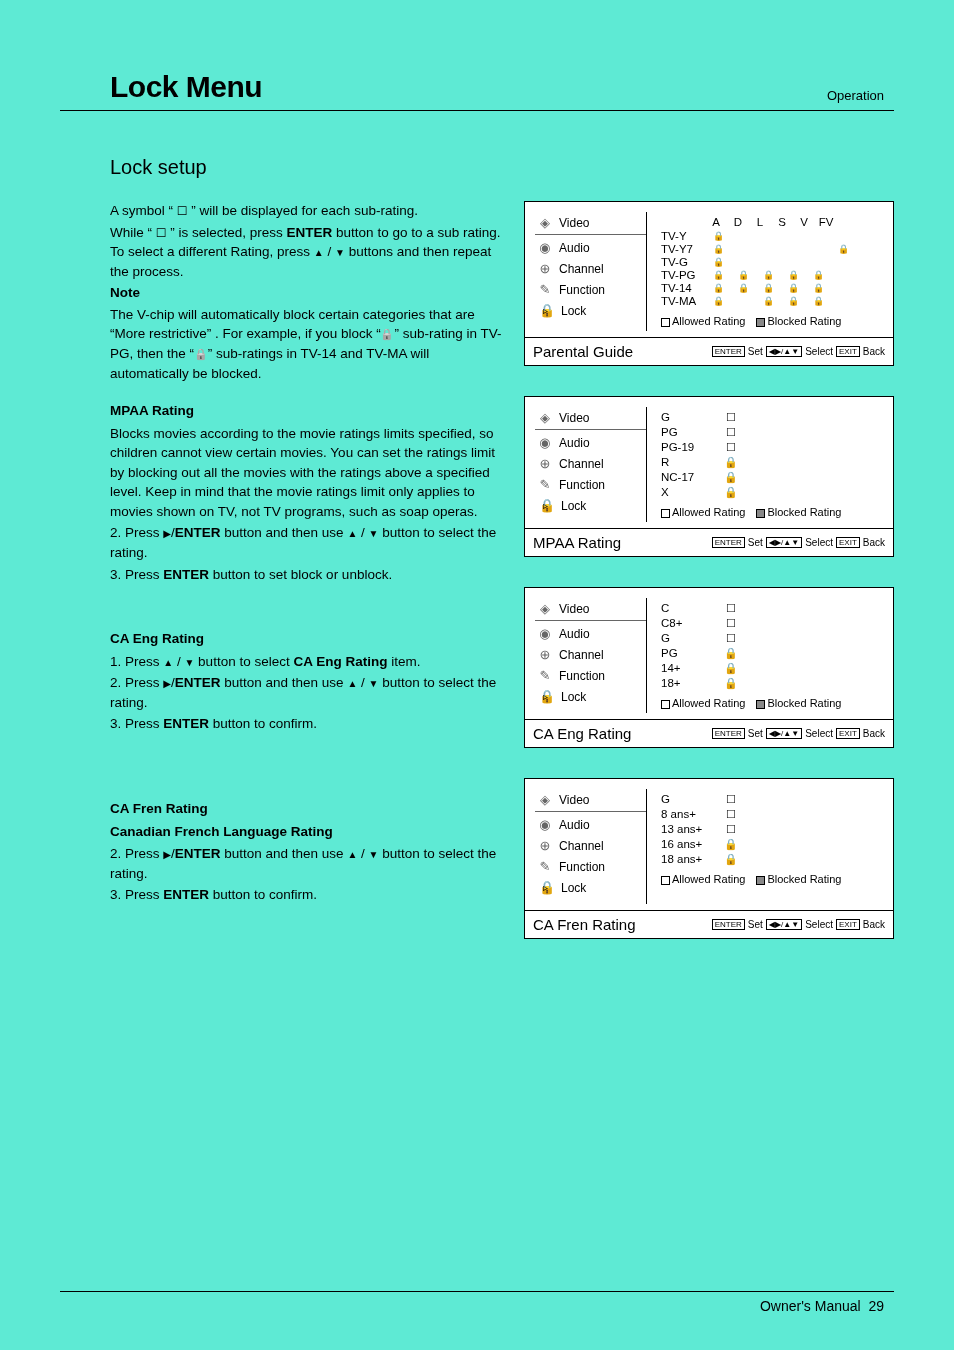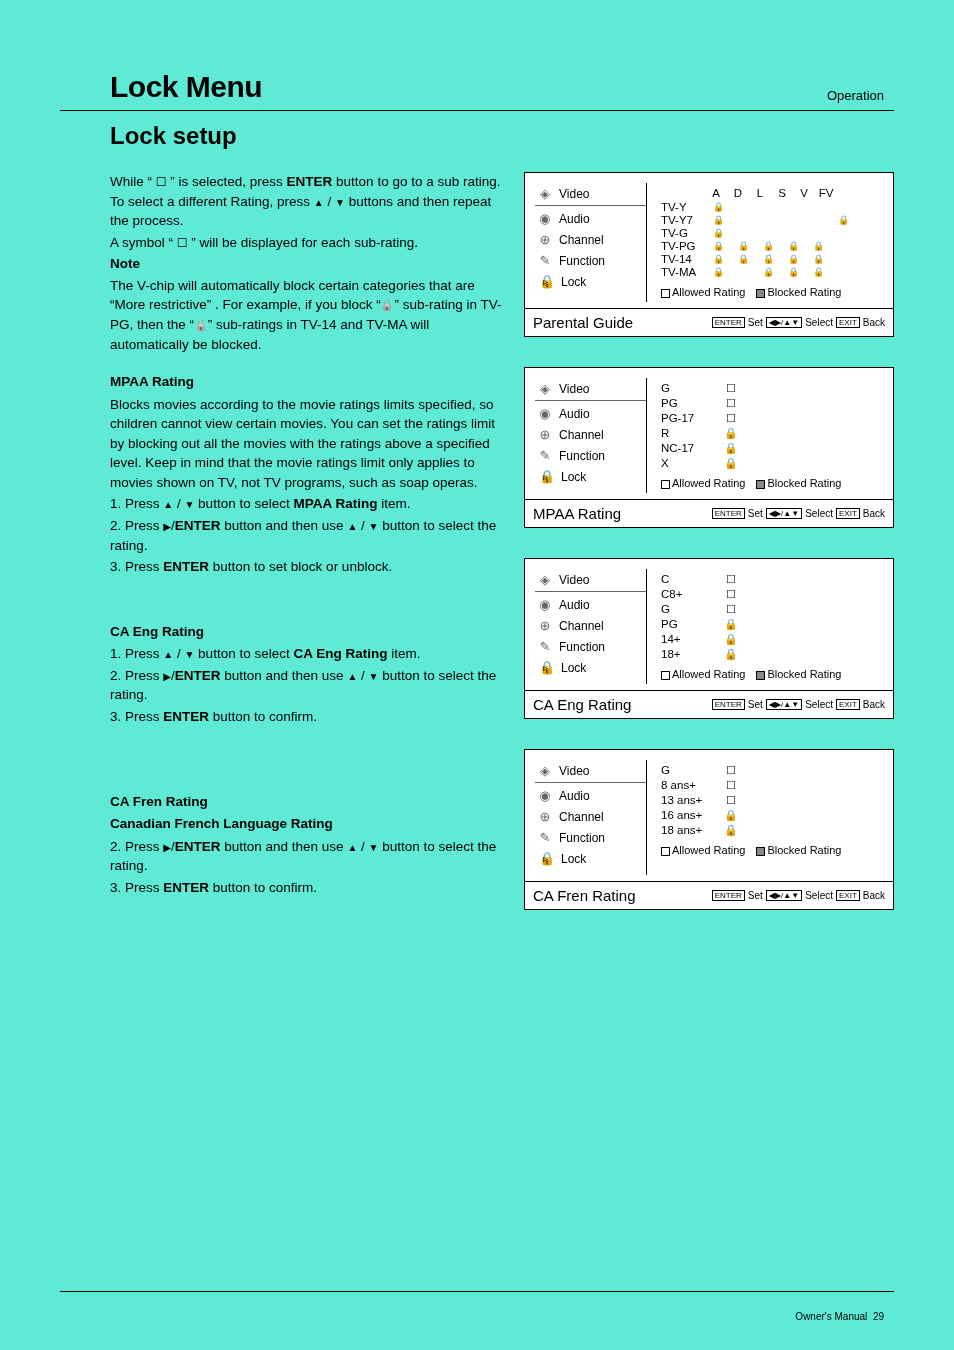--- a/index.html
+++ b/index.html
@@ -1,21 +1,21 @@
 <!DOCTYPE html>
 <html><head>
 <meta charset="utf-8">
 <style>
   * { box-sizing: border-box; margin: 0; padding: 0; }
   body { background: #525252; font-family: Arial, Helvetica, sans-serif; color: #000; }
   .page { width: 954px; height: 1350px; background: #5eead4; margin: 0 auto; position: relative; padding: 70px 60px 40px 110px; }
   .header-right { position: absolute; top: 88px; right: 70px; font-size: 13px; }
   .divider-top { position: absolute; top: 110px; left: 60px; right: 60px; height: 1px; background: #000; }
   .title { font-size: 30px; font-weight: 900; letter-spacing: -0.5px; font-family: Arial, Helvetica, sans-serif; }
-  .subtitle { font-size: 24px; font-weight: bold; margin-top: 18px; }
+  .subtitle { font-size: 20px; font-weight: normal; margin-top: 52px; }
   .columns { display: flex; margin-top: 22px; }
   .col-left { width: 420px; font-size: 13.5px; line-height: 1.45; padding-right: 20px; }
   .col-right { flex: 1; }
   .col-left p { margin-bottom: 2px; }
   .col-left .sect { margin-bottom: 18px; }
   .col-left .note-label { font-weight: bold; }
   .col-left .subhead { font-weight: bold; margin-bottom: 3px; }
   .tri-up::before { content: '▲'; font-size: 10px; }
   .tri-down::before { content: '▼'; font-size: 10px; }
   .tri-right::before { content: '▶'; font-size: 10px; }
@@ -38,54 +38,53 @@
   .list-row { display: grid; grid-template-columns: 60px 20px; gap: 0; margin-bottom: 3px; align-items: center; }
   .list-row .gicon { font-size: 11px; }
   .legend { margin-top: 8px; font-size: 11px; }
   .legend .sq { display: inline-block; width: 9px; height: 9px; border: 1px solid #000; vertical-align: middle; margin-right: 2px; }
   .legend .locksq { display: inline-block; width: 9px; height: 9px; border: 1px solid #000; background: #888; vertical-align: middle; margin: 0 2px 0 8px; position: relative; }
   .osd-foot { border-top: 1px solid #000; margin-top: 6px; padding: 5px 8px; font-size: 10px; display: flex; justify-content: space-between; align-items: center; }
   .osd-foot .left-lab { font-size: 15px; }
   .osd-foot .right-btns { display: flex; gap: 3px; align-items: center; }
   .kbd { border: 1px solid #000; padding: 0 2px; font-size: 8px; line-height: 1.2; }
   .footer-divider { position: absolute; bottom: 58px; left: 60px; right: 60px; height: 1px; background: #000; }
-  .footer-text { position: absolute; bottom: 28px; right: 70px; font-size: 10px; }
+  .footer-text { position: absolute; bottom: 36px; right: 70px; font-size: 14px; }
   .lockicon { display:inline-block; font-size:9px; }
   .empicon { display:inline-block; font-size:10px; }
 </style>
 </head>
 <body>
 
 <div class="page">
   <div class="header-right">Operation</div>
   <div class="divider-top"></div>
 
   <h1 class="title">Lock Menu</h1>
   <h2 class="subtitle">Lock setup</h2>
 
   <div class="columns">
 
     <div class="col-left">
       <div class="sect">
         <p>
-          <span>While “ </span><span class="box-glyph"></span><span> ” is selected, press </span><b>ENTER</b><span> button to go to a sub rating. To select a different Rating, press </span><span class="tri-up"></span><span> / </span><span class="tri-down"></span><span> buttons and then repeat the process.</span>
+          <span>A symbol “ </span><span class="box-glyph"></span><span> ” will be displayed for each sub-rating.</span>
         </p>
         <p>
-          <span>A symbol “ </span><span class="box-glyph"></span><span> ” will be displayed for each sub-rating.</span>
+          <span>While “ </span><span class="box-glyph"></span><span> ” is selected, press </span><b>ENTER</b><span> button to go to a sub rating. To select a different Rating, press </span><span class="tri-up"></span><span> / </span><span class="tri-down"></span><span> buttons and then repeat the process.</span>
         </p>
         <p class="note-label">Note</p>
         <p>
           <span>The V-chip will automatically block certain categories that are “More restrictive” . For example, if you block “</span><span class="lock-glyph"></span><span>” sub-rating in TV-PG, then the “</span><span class="lock-glyph"></span><span>” sub-ratings in TV-14 and TV-MA will automatically be blocked.</span>
         </p>
       </div>
 
       <div class="sect">
         <p class="subhead">MPAA Rating</p>
         <p>Blocks movies according to the movie ratings limits specified, so children cannot view certain movies. You can set the ratings limit by blocking out all the movies with the ratings above a specified level. Keep in mind that the movie ratings limit only applies to movies shown on TV, not TV programs, such as soap operas.</p>
-        <p><span>1. Press </span><span class="tri-up"></span><span> / </span><span class="tri-down"></span><span> button to select </span><b>MPAA Rating</b><span> item.</span></p>
         <p><span>2. Press </span><span class="tri-right"></span><span>/</span><b>ENTER</b><span> button and then use </span><span class="tri-up"></span><span> / </span><span class="tri-down"></span><span> button to select the rating.</span></p>
         <p><span>3. Press </span><b>ENTER</b><span> button to set block or unblock.</span></p>
       </div>
 
       <div class="sect" style="margin-top:45px;">
         <p class="subhead">CA Eng Rating</p>
         <p><span>1. Press </span><span class="tri-up"></span><span> / </span><span class="tri-down"></span><span> button to select </span><b>CA Eng Rating</b><span> item.</span></p>
         <p><span>2. Press </span><span class="tri-right"></span><span>/</span><b>ENTER</b><span> button and then use </span><span class="tri-up"></span><span> / </span><span class="tri-down"></span><span> button to select the rating.</span></p>
         <p><span>3. Press </span><b>ENTER</b><span> button to confirm.</span></p>
       </div>
@@ -229,21 +228,21 @@
             <div class="osd-content">
               <div class="list-row">
                 <span>G</span>
                 <span class="gicon empicon">☐</span>
               </div>
               <div class="list-row">
                 <span>PG</span>
                 <span class="gicon empicon">☐</span>
               </div>
               <div class="list-row">
-                <span>PG-17</span>
+                <span>PG-19</span>
                 <span class="gicon empicon">☐</span>
               </div>
               <div class="list-row">
                 <span>R</span>
                 <span class="gicon lockicon">🔒</span>
               </div>
               <div class="list-row">
                 <span>NC-17</span>
                 <span class="gicon lockicon">🔒</span>
               </div>

